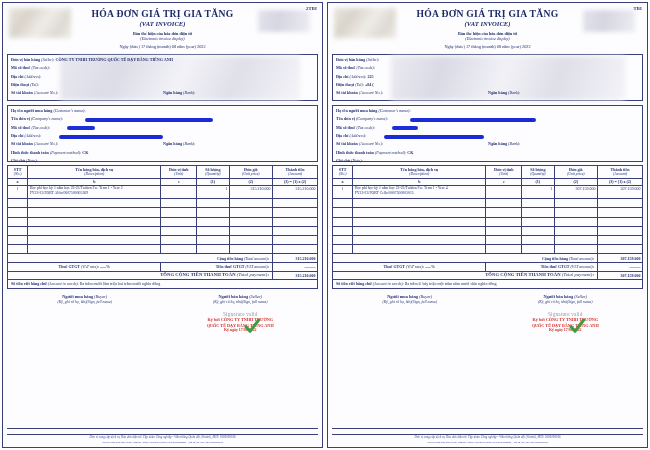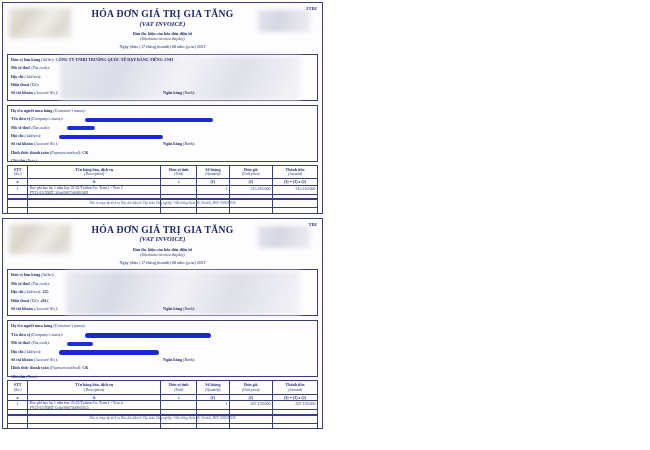--- a/index.html
+++ b/index.html
@@ -9,21 +9,20 @@
     background: #ffffff;
     font-family: "Liberation Serif", serif;
     overflow: hidden;
   }
   .page {
     width: 650px; height: 431px;
     display: flex;
     gap: 4px;
     padding: 2px;
     background: #ffffff;
-    flex-direction: column;
   }
   .invoice {
     position: relative;
     width: 321px;
     height: 446px;
     border: 1px solid #3a3f7a;
     background: #fdfdff;
     color: #23306e;
     font-size: 4.1px;
     line-height: 1.25;

